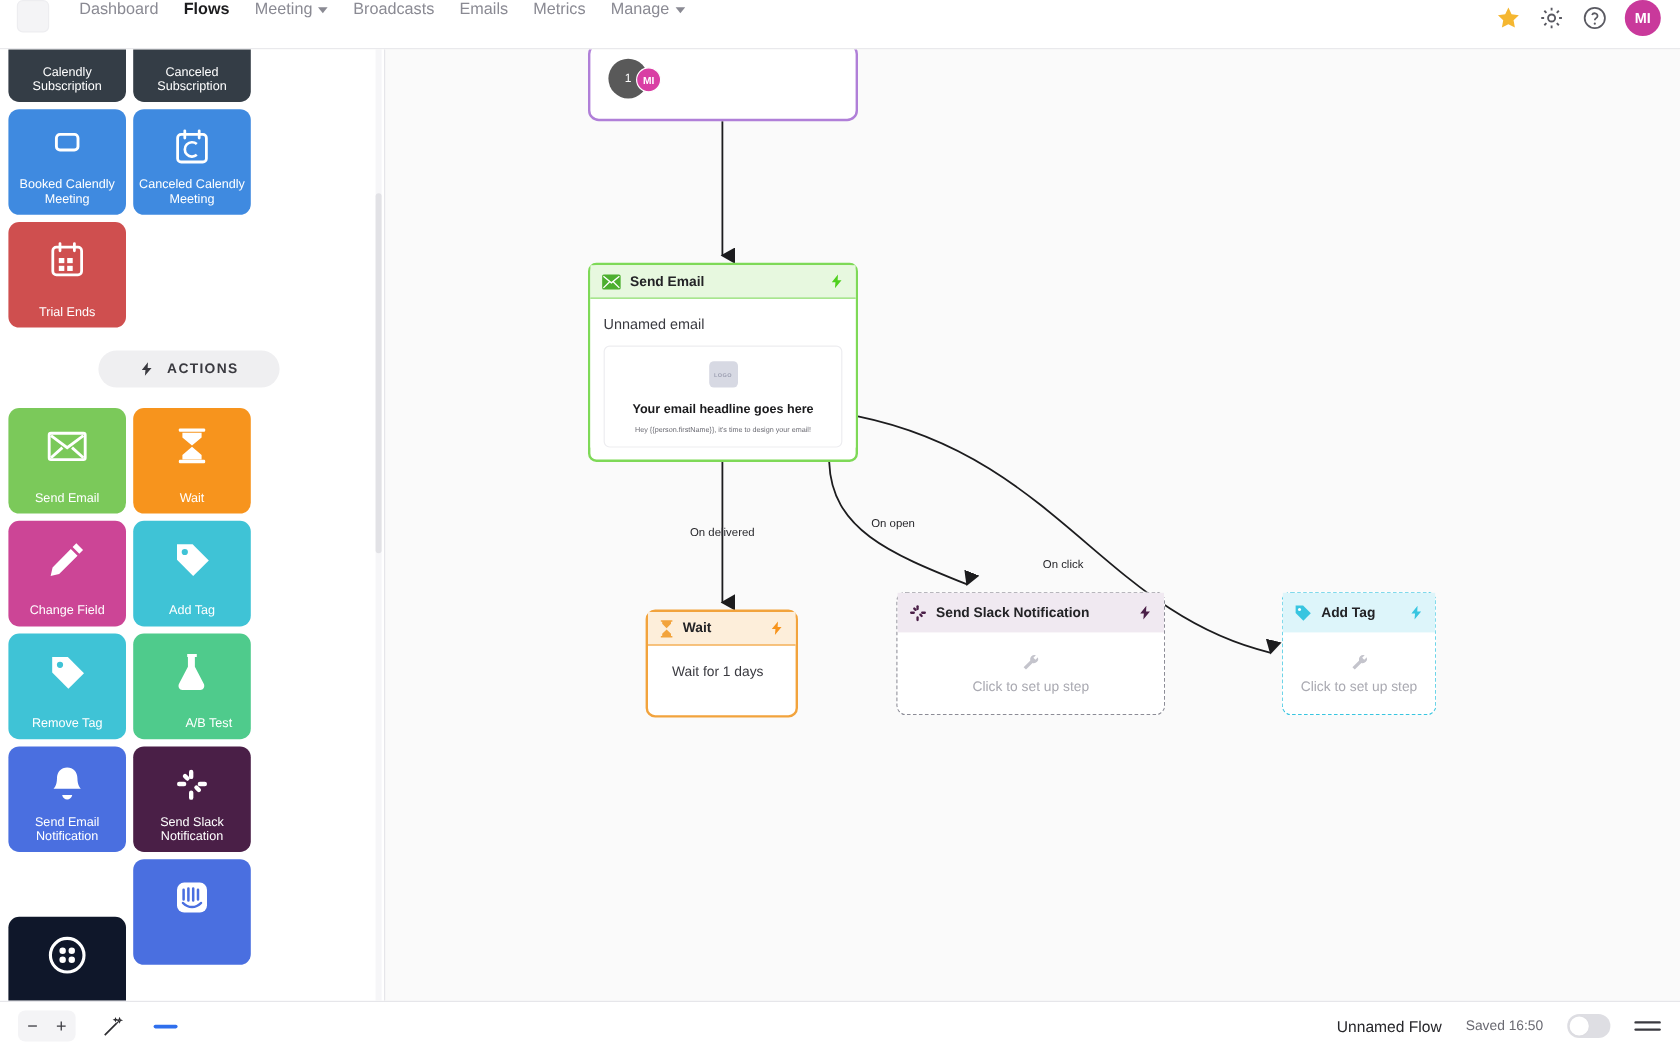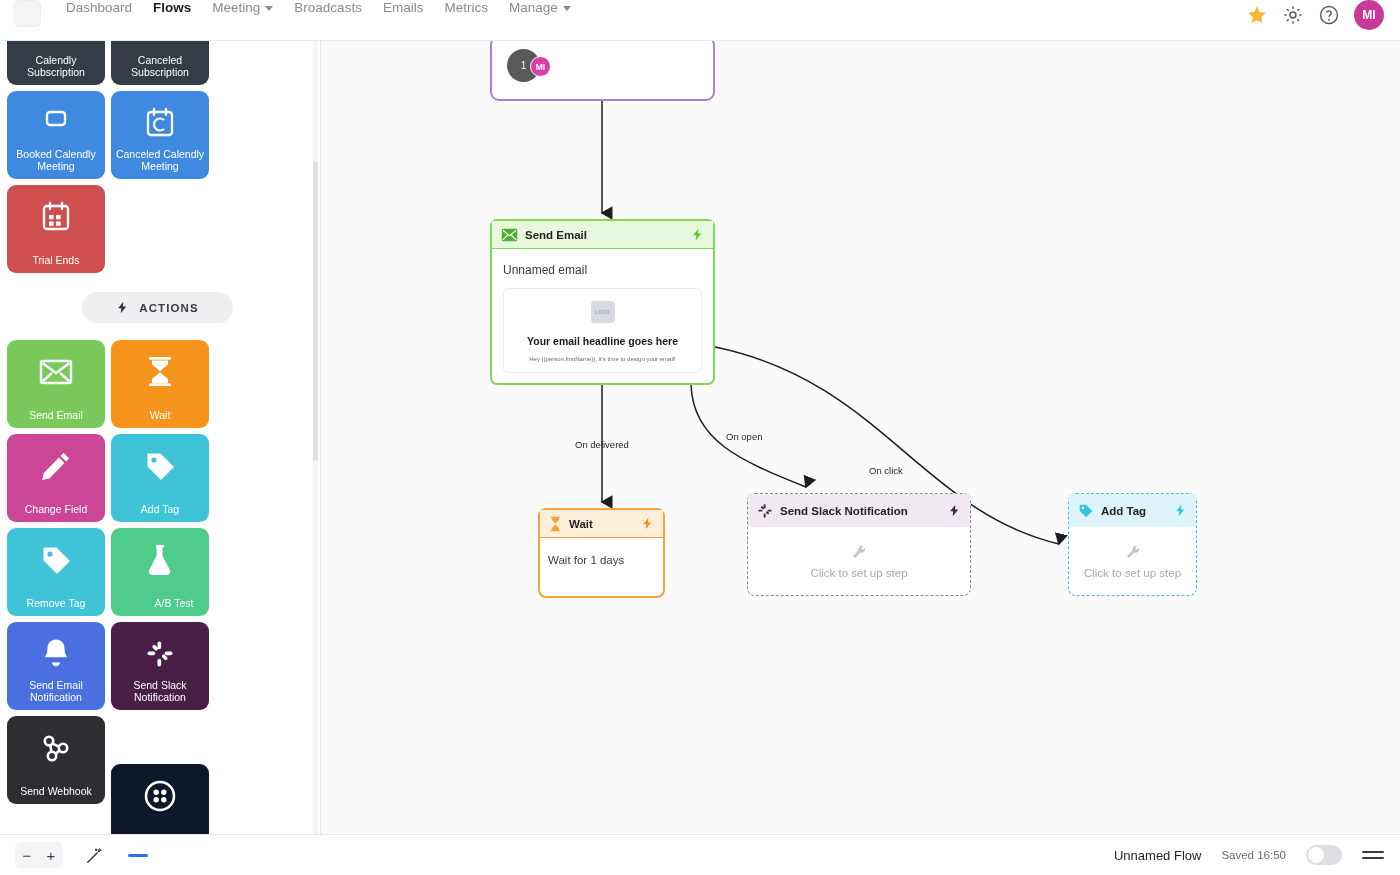--- a/index.html
+++ b/index.html
@@ -127,21 +127,21 @@
   }
   .email-headline { font-size: 10.5px; font-weight: bold; color: #1b1b1d; margin-bottom: 9px; }
   .email-sub { font-size: 6px; color: #6a6a72; }
 
   
   #wait-node {
     left: 217px; top: 467px; width: 127px; height: 90px;
     border: 2px solid #f2a33c; border-radius: 8px;
   }
   #wait-node .node-head { background: #fdeeda; border-bottom: 1px solid #f2a33c; }
-  .wait-body { font-size: 11.5px; color: #3a3a40; padding: 16px 8px; }
+  .wait-body { font-size: 11.5px; color: #3a3a40; padding: 16px 20px; }
 
   
   .ph-node { border-radius: 8px; border: 1.5px dashed; background: #fff; }
   #slack-node { left: 426px; top: 452px; width: 224px; height: 103px; border-color: #8c8c96; }
   #slack-node .node-head { background: #f0e9f1; height: 33px; }
   #tag-node { left: 747px; top: 452px; width: 129px; height: 103px; border-color: #38c5e0; }
   #tag-node .node-head { background: #ddf5fa; height: 33px; }
   .ph-body {
     display: flex; flex-direction: column; align-items: center;
     justify-content: center; gap: 7px; height: 68px;
@@ -373,31 +373,20 @@
                   <rect x="2" y="10" width="6.2" height="2.9" rx="1.45"></rect>
                   <rect x="10" y="2" width="2.9" height="6.2" rx="1.45"></rect>
                   <rect x="10" y="15.8" width="2.9" height="6.2" rx="1.45"></rect>
                   <rect x="15.8" y="10" width="6.2" height="2.9" rx="1.45"></rect>
                   <rect x="5.6" y="5.6" width="5.2" height="2.9" rx="1.45" transform="rotate(45 8.2 7)"></rect>
                   <rect x="13.2" y="13.2" width="5.2" height="2.9" rx="1.45" transform="rotate(45 15.8 14.6)"></rect>
                 </g>
               </svg>
             </div>
             <div class="tlabel">Send Slack Notification</div>
-          </div>
-          <div class="tile" style="background: rgb(46, 46, 50);">
-            <div class="ticon">
-              <svg width="32" height="30" viewBox="0 0 32 30" fill="none" stroke="#ffffff" stroke-width="2.6">
-                <circle cx="9" cy="8" r="4.2"></circle>
-                <circle cx="23" cy="15" r="4.2"></circle>
-                <circle cx="12" cy="23" r="4.2"></circle>
-                <path d="M12.4 10.5l7 3.4M10.2 12.1l1.3 7.2M19.2 17.5l-4 4"></path>
-              </svg>
-            </div>
-            <div class="tlabel">Send Webhook</div>
           </div>
           <div class="tile" style="background: #0f172a; margin-top: 48px;">
             <div class="ticon">
               <svg width="32" height="32" viewBox="0 0 32 32">
                 <circle cx="16" cy="16" r="14" fill="none" stroke="#ffffff" stroke-width="2.6"></circle>
                 <g fill="#ffffff">
                   <circle cx="12.2" cy="12.2" r="2.7"></circle>
                   <circle cx="19.8" cy="12.2" r="2.7"></circle>
                   <circle cx="12.2" cy="19.8" r="2.7"></circle>
                   <circle cx="19.8" cy="19.8" r="2.7"></circle>

